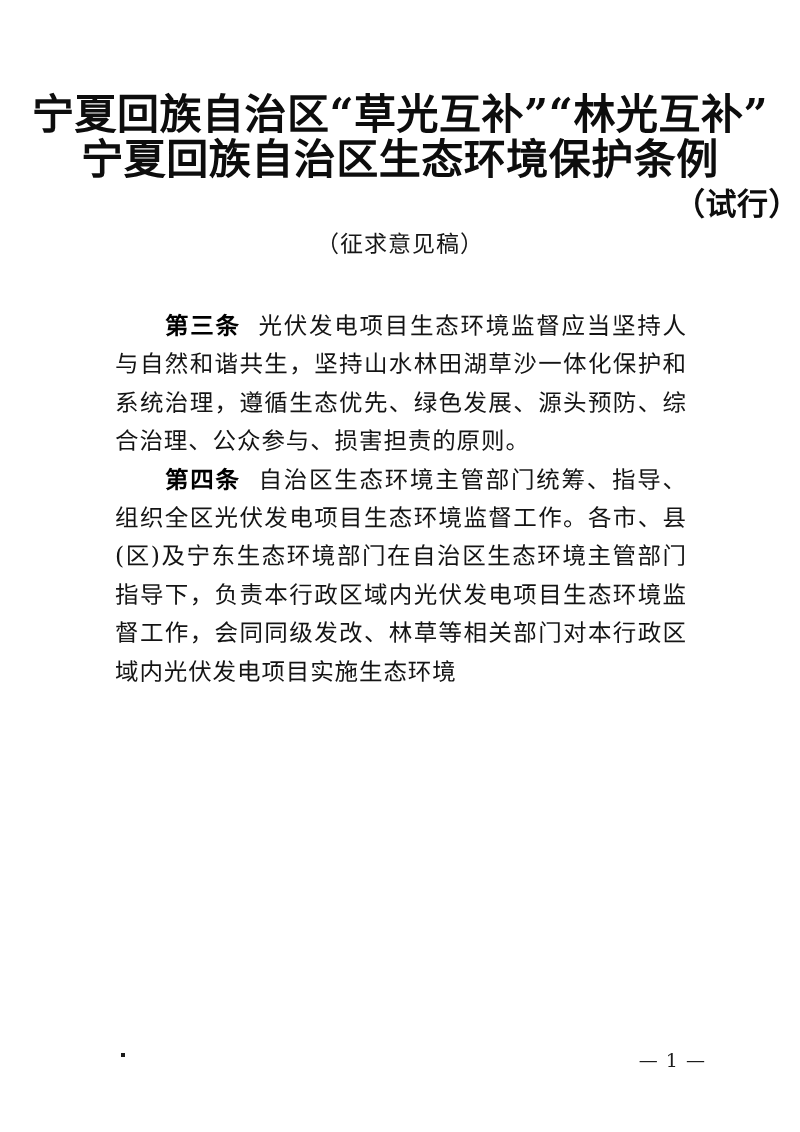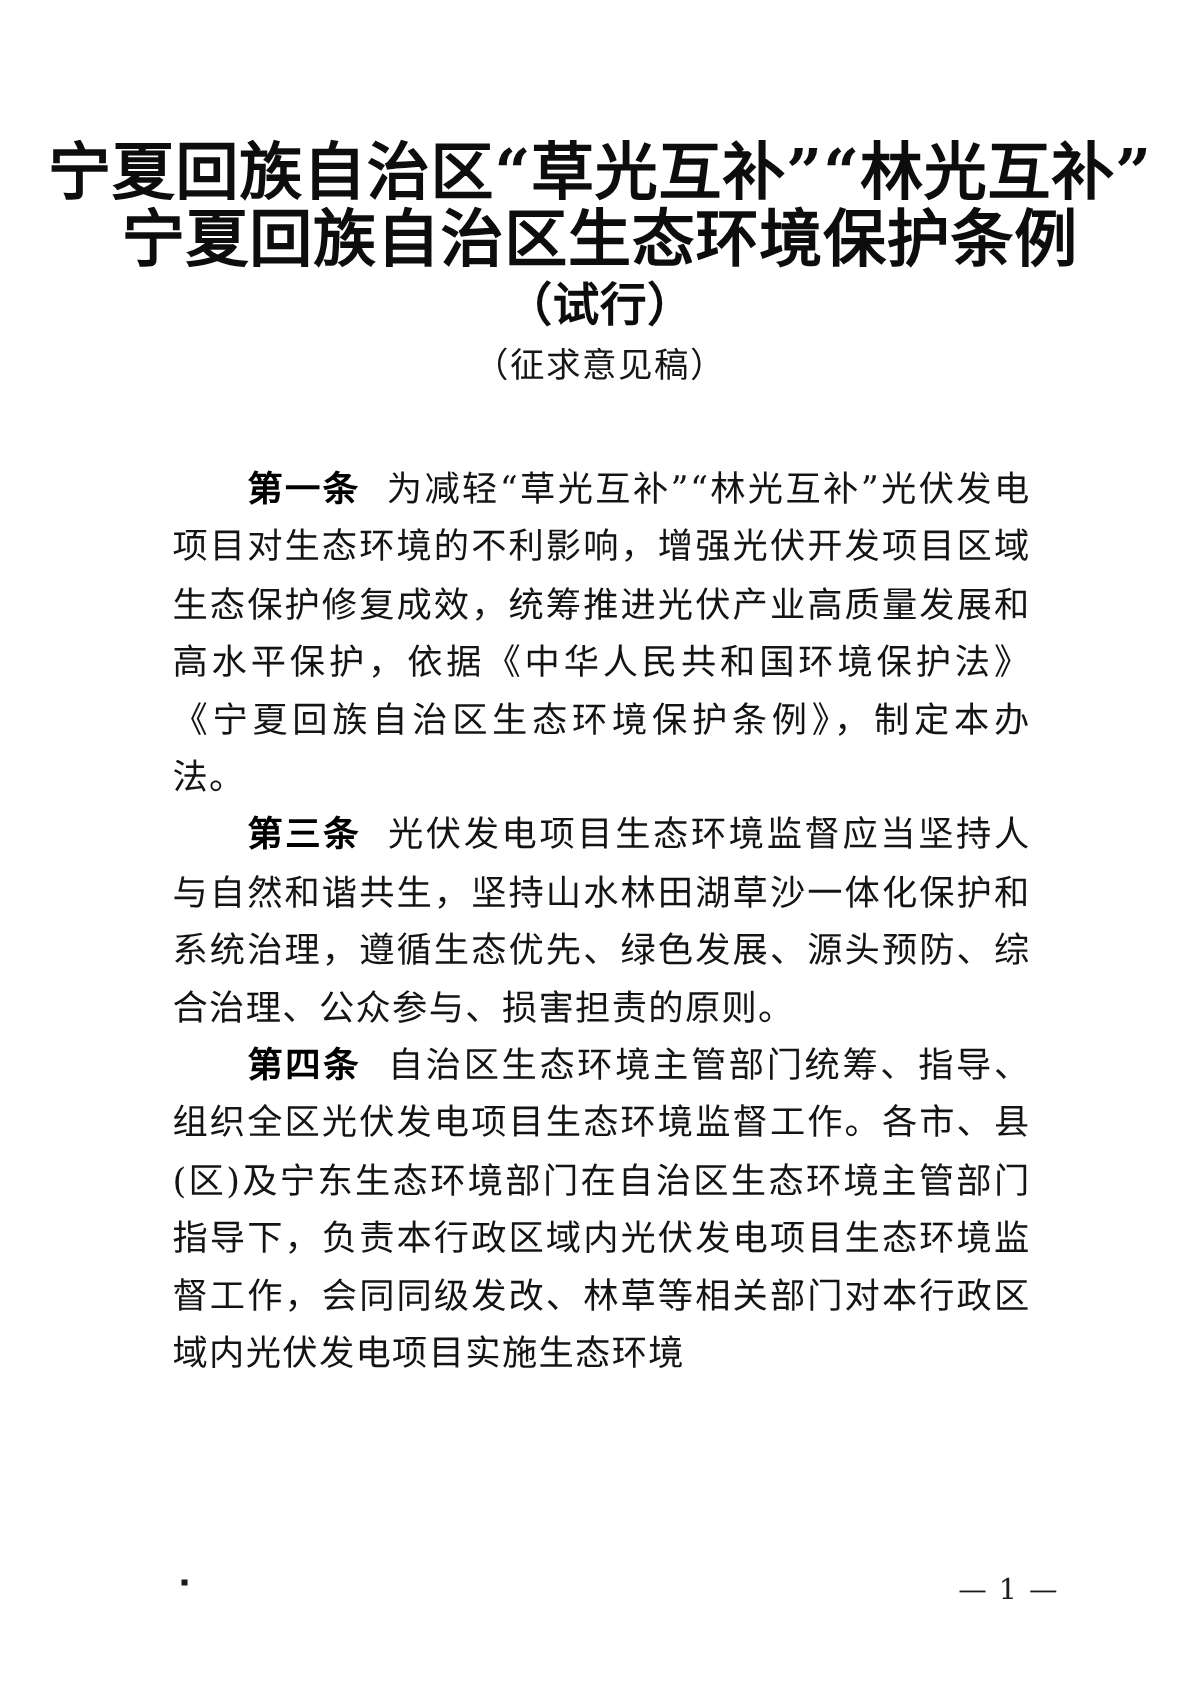--- a/index.html
+++ b/index.html
@@ -40,20 +40,21 @@
     white-space: nowrap;
   }
 
   .doc-title-trial {
     font-family: "DejaVu Serif", "Liberation Serif", serif;
     font-weight: 700;
     font-size: 31px;
     line-height: 45px;
     letter-spacing: 0.5px;
     color: #0d0d0d;
+    text-align: right;
   }
 
   .doc-subtitle {
     font-family: "DejaVu Serif", "Liberation Serif", serif;
     font-weight: 400;
     font-size: 23px;
     line-height: 34px;
     letter-spacing: 1px;
     color: #161616;
   }
@@ -130,23 +131,20 @@
 
   <div class="title-block">
     <div class="doc-title-line">宁夏回族自治区“草光互补”“林光互补”</div>
     <div class="doc-title-line">宁夏回族自治区生态环境保护条例</div>
     <div class="doc-title-trial">（试行）</div>
     <div class="doc-subtitle">（征求意见稿）</div>
   </div>
 
   <div class="body-block">
 
-    <p class="article">
-      <span class="article-label">第一条</span><span class="label-gap"></span><span>为减轻“草光互补”“林光互补”光伏发电项目对生态环境的不利影响，增强光伏开发项目区域生态保护修复成效，统筹推进光伏产业高质量发展和高水平保护，依据《中华人民共和国环境保护法》《宁夏回族自治区生态环境保护条例》，制定本办法。</span>
-    </p>
 
 
     <p class="article">
       <span class="article-label">第三条</span><span class="label-gap"></span><span>光伏发电项目生态环境监督应当坚持人与自然和谐共生，坚持山水林田湖草沙一体化保护和系统治理，遵循生态优先、绿色发展、源头预防、综合治理、公众参与、损害担责的原则。</span>
     </p>
 
     <p class="article">
       <span class="article-label">第四条</span><span class="label-gap"></span><span>自治区生态环境主管部门统筹、指导、组织全区光伏发电项目生态环境监督工作。各市、县(区)及宁东生态环境部门在自治区生态环境主管部门指导下，负责本行政区域内光伏发电项目生态环境监督工作，会同同级发改、林草等相关部门对本行政区域内光伏发电项目实施生态环境</span>
     </p>
 

